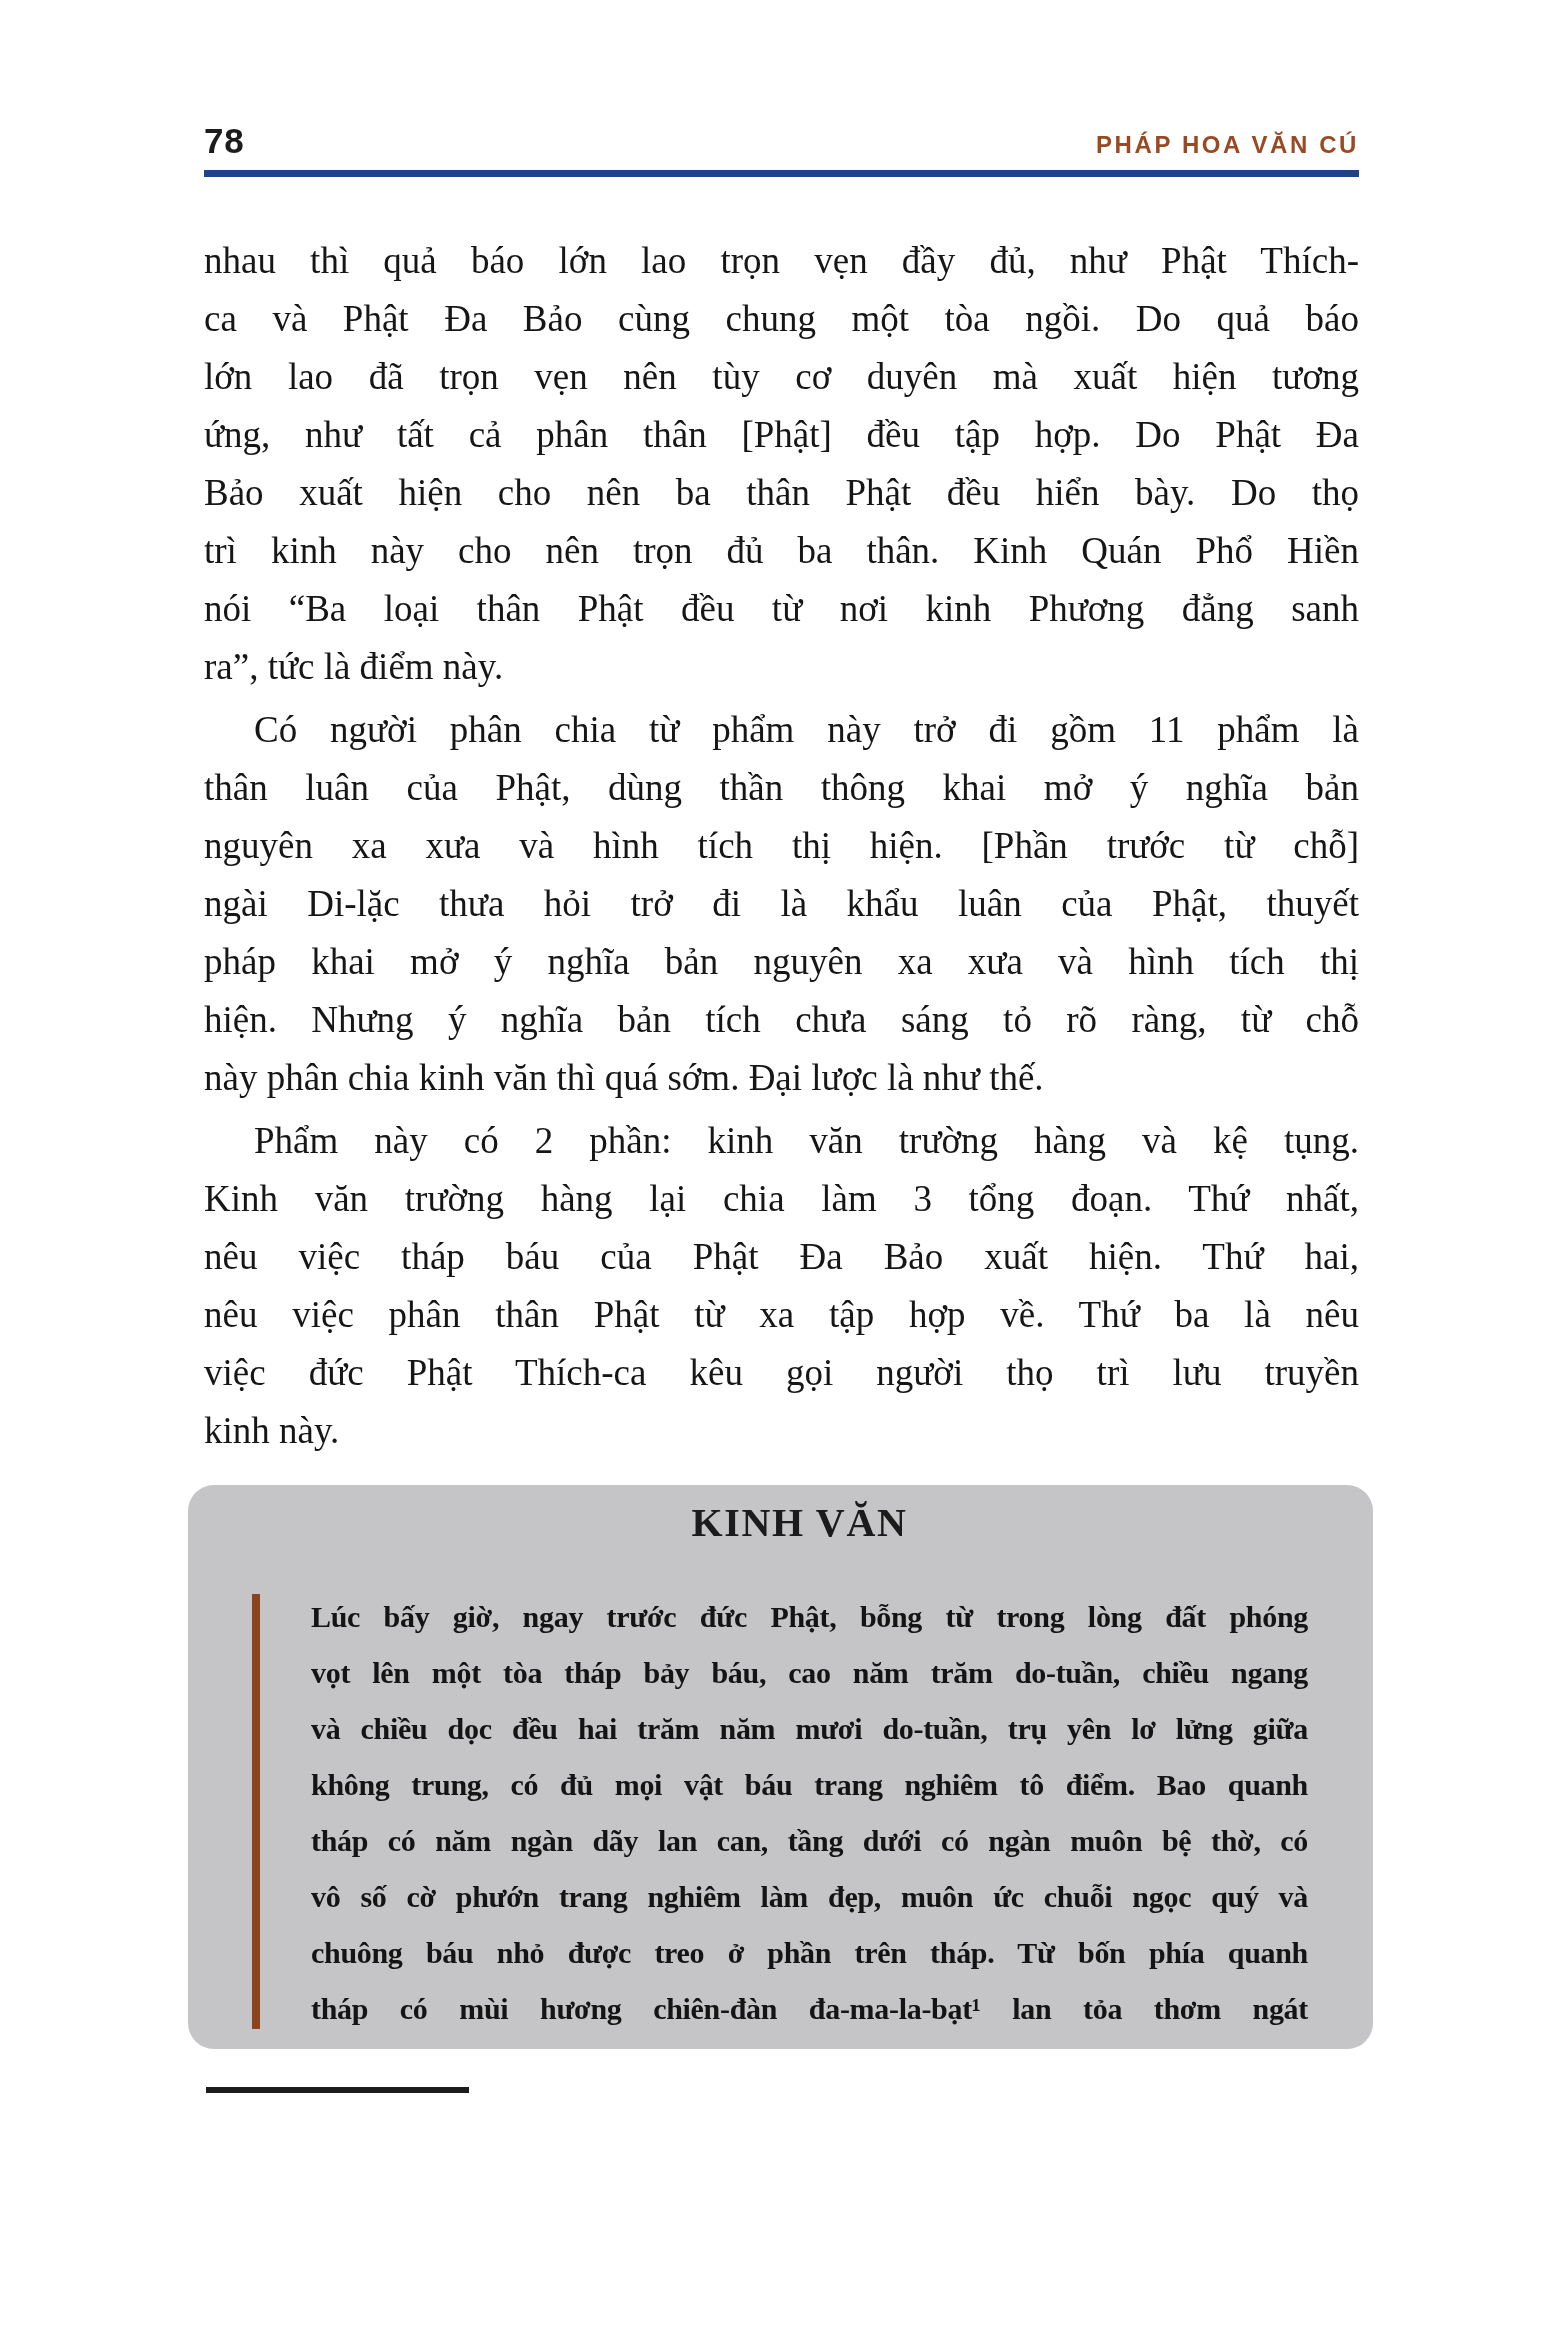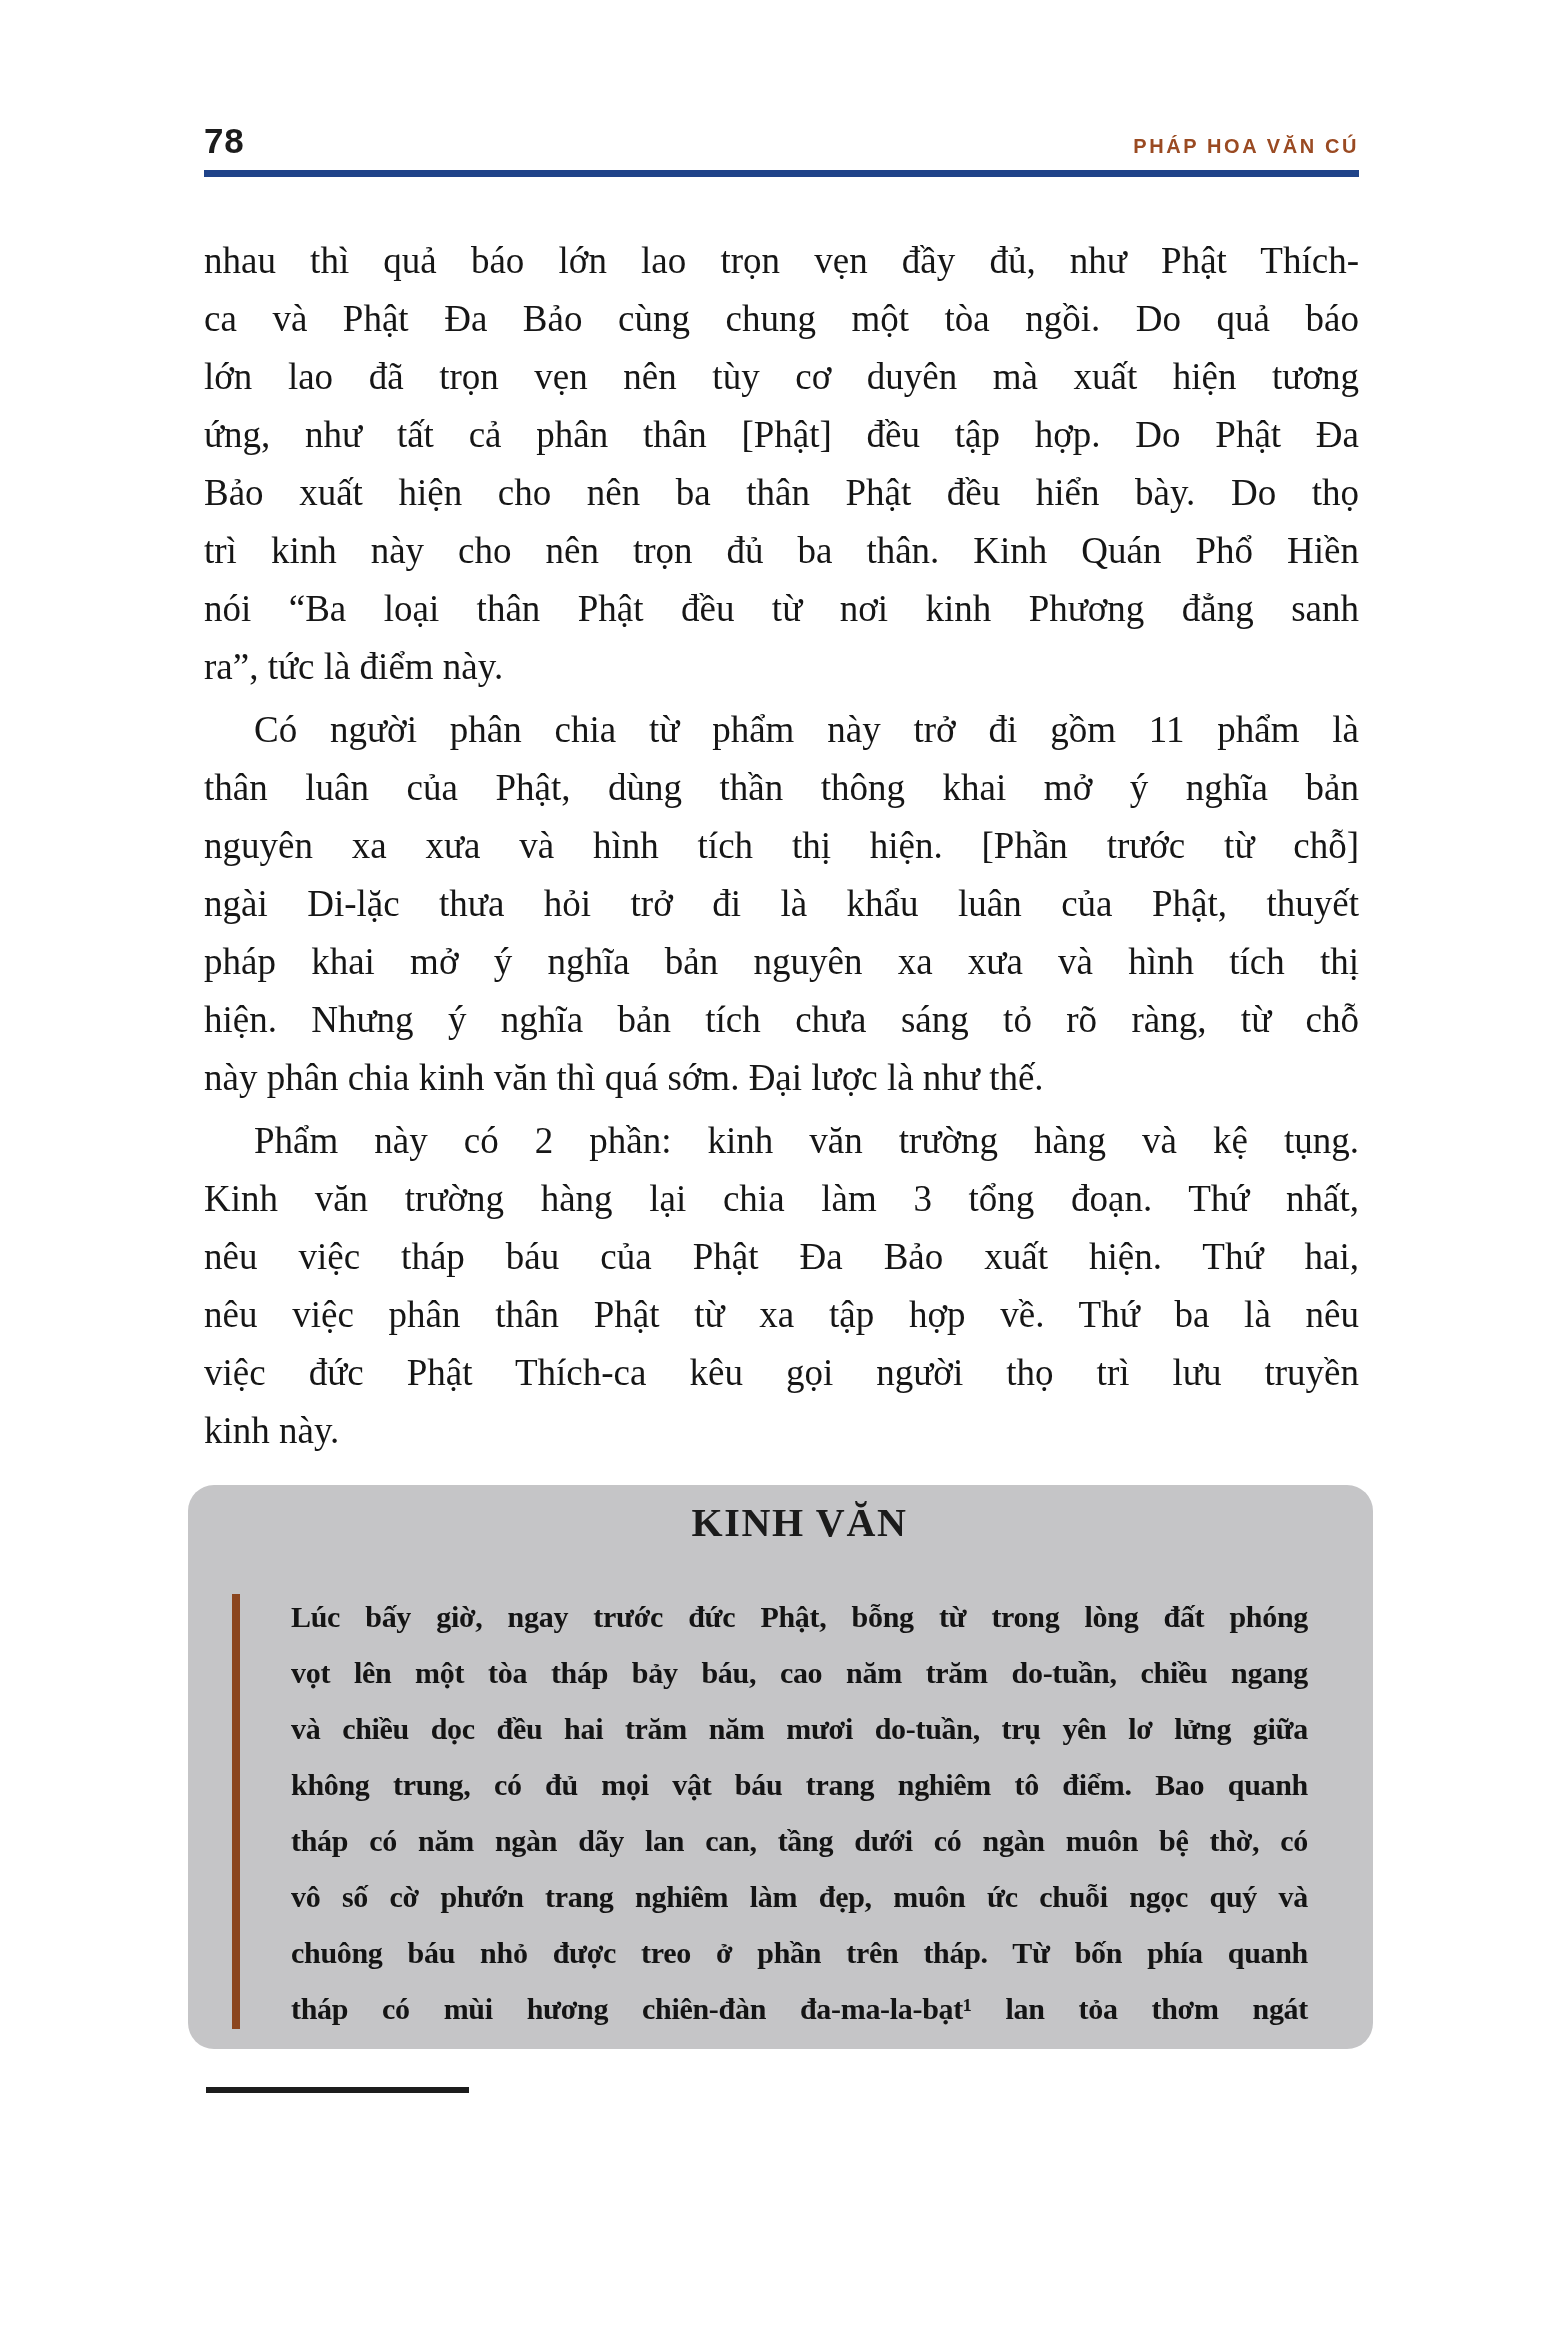--- a/index.html
+++ b/index.html
@@ -14,42 +14,42 @@
     --navy:#1f4389;
     --gray:#c5c5c7;
     --rust:#8b451e;
   }
   .hdr{
     position:absolute;top:121px;left:204px;width:1155px;
     display:flex;justify-content:space-between;align-items:baseline;
     font-family:"Liberation Sans", sans-serif;font-weight:bold;
   }
   .pagenum{font-size:35px;color:#1c1c1c;letter-spacing:0.9px;}
-  .runtitle{font-size:20px;color:var(--brown);letter-spacing:2.6px;}
+  .runtitle{font-size:24px;color:var(--brown);letter-spacing:2.6px;}
   .hrule{position:absolute;top:170px;left:204px;width:1155px;height:7px;background:var(--navy);}
   .bodytext{
     position:absolute;top:232px;left:204px;width:1155px;
     font-size:37px;line-height:58px;
   }
   .para{margin:0 0 5.2px 0;}
   .tline{text-align:justify;text-align-last:justify;}
   .tline.indent{text-indent:50px;}
   .tline.last{text-align-last:left;}
   .box{
     position:absolute;top:1485px;left:188px;width:1185px;height:564px;
     background:var(--gray);border-radius:26px;
     box-sizing:border-box;padding:15.6px 65px 0 103px;
   }
   .boxtitle{
     margin:0;text-align:center;
     font-size:40px;line-height:43px;font-weight:bold;letter-spacing:1.7px;color:#1b1b1b;
   }
   .quote{
     position:relative;margin-top:45px;
-    font-weight:bold;font-size:30px;line-height:56px;letter-spacing:-0.3px;color:#141414;
+    font-weight:bold;font-size:30px;line-height:56px;letter-spacing:-0.3px;color:#141414;margin-left:20px;
   }
   .qbar{position:absolute;left:-59px;top:5.2px;width:7.8px;height:435px;background:var(--rust);}
   .qline{text-align:justify;text-align-last:justify;}
   .fnrule{position:absolute;top:2087px;left:206px;width:263px;height:6px;background:#1c1c1c;}
   .footnote{
     position:absolute;top:2110px;left:206px;width:1155px;
     font-family:"Liberation Sans", sans-serif;
     font-size:29px;line-height:40px;color:#222222;
   }
   .footnote sup{font-size:19px;margin-right:14px;}

